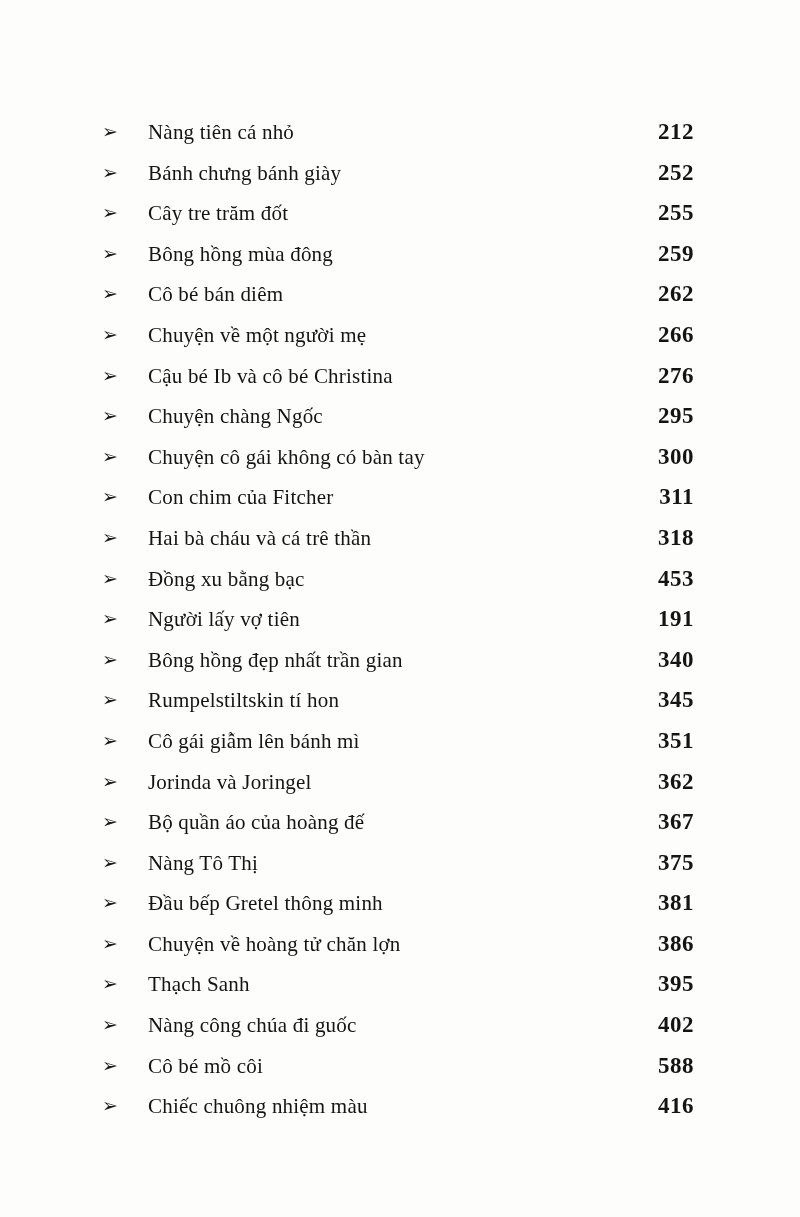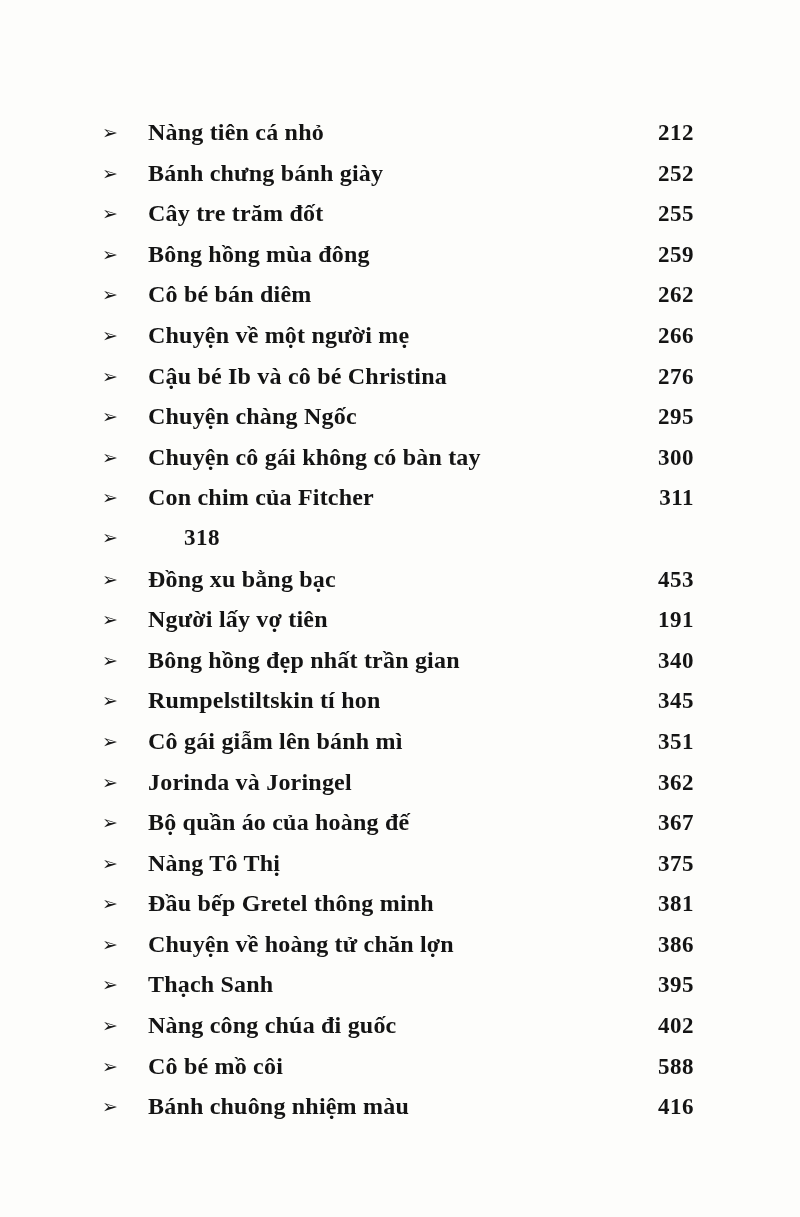--- a/index.html
+++ b/index.html
@@ -32,22 +32,22 @@
   .bullet {
     width: 46px;
     flex: 0 0 46px;
     font-size: 19px;
     color: #1b1b1b;
     font-family: "DejaVu Sans", sans-serif;
     transform: translateY(-1px);
   }
   .title {
     flex: 1 1 auto;
-    font-size: 24px;
-    font-weight: 700;
+    font-size: 21px;
+    font-weight: 400;
     letter-spacing: 0.2px;
     white-space: nowrap;
     overflow: hidden;
   }
   .pagenum {
     flex: 0 0 72px;
     width: 72px;
     text-align: right;
     font-size: 23px;
     font-weight: 700;
@@ -104,20 +104,21 @@
         <span class="title">Chuyện cô gái không có bàn tay</span>
         <span class="pagenum">300</span>
       </div>
       <div class="toc-row">
         <span class="bullet">➢</span>
         <span class="title">Con chim của Fitcher</span>
         <span class="pagenum">311</span>
       </div>
       <div class="toc-row">
         <span class="bullet">➢</span>
+        <span class="title">Hai bà cháu và cá trê thần</span>
         <span class="pagenum">318</span>
       </div>
       <div class="toc-row">
         <span class="bullet">➢</span>
         <span class="title">Đồng xu bằng bạc</span>
         <span class="pagenum">453</span>
       </div>
       <div class="toc-row">
         <span class="bullet">➢</span>
         <span class="title">Người lấy vợ tiên</span>
@@ -173,17 +174,17 @@
         <span class="title">Nàng công chúa đi guốc</span>
         <span class="pagenum">402</span>
       </div>
       <div class="toc-row">
         <span class="bullet">➢</span>
         <span class="title">Cô bé mồ côi</span>
         <span class="pagenum">588</span>
       </div>
       <div class="toc-row">
         <span class="bullet">➢</span>
-        <span class="title">Bánh chuông nhiệm màu</span>
+        <span class="title">Chiếc chuông nhiệm màu</span>
         <span class="pagenum">416</span>
       </div>
     </div>
 </div>
 
 </body></html>

